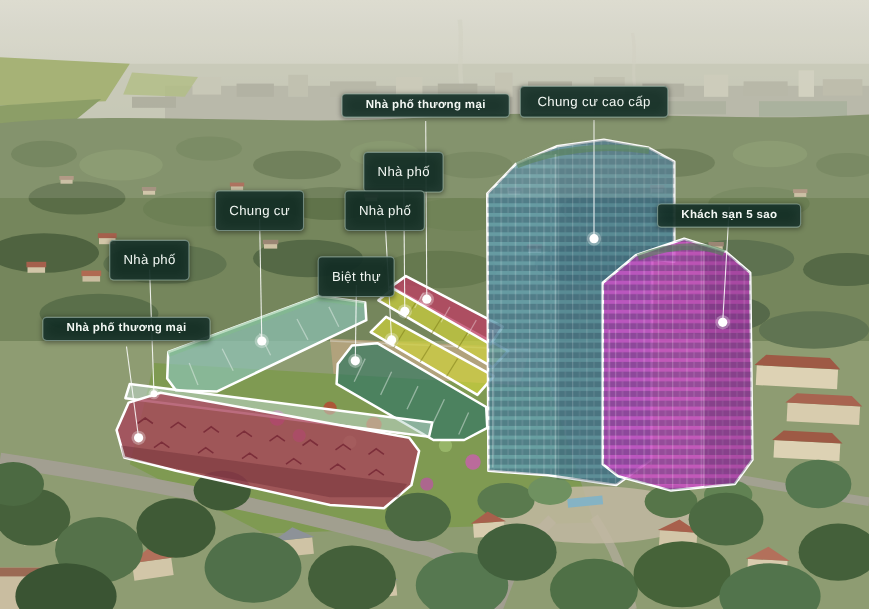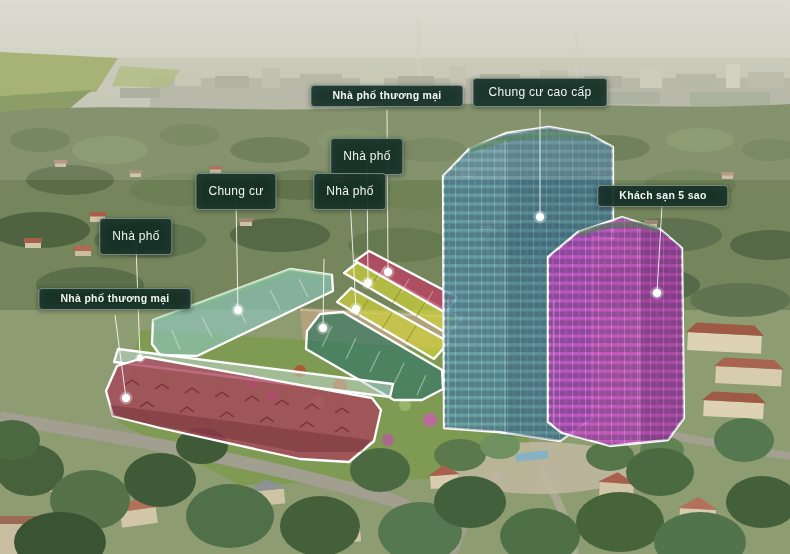--- a/index.html
+++ b/index.html
@@ -344,16 +344,17 @@
 
   <rect x="0" y="0" width="790" height="180" fill="rgba(225,224,210,.14)"></rect>
 </svg>
 
 <div class="callout small" style="left:387px;top:85px;">Nhà phố thương mại</div>
 <div class="callout big" style="left:540px;top:78px;">Chung cư cao cấp</div>
 <div class="callout" style="left:367px;top:138px;">Nhà phố</div>
 <div class="callout" style="left:350px;top:173px;">Nhà phố</div>
 <div class="callout" style="left:236px;top:173px;">Chung cư</div>
 <div class="callout" style="left:136px;top:218px;">Nhà phố</div>
+<div class="callout" style="left:324px;top:233px;">Biệt thự</div>
 <div class="callout small" style="left:115px;top:288px;">Nhà phố thương mại</div>
 <div class="callout small" style="left:663px;top:162px;margin-top:23px;">Khách sạn 5 sao</div>
 
 </div>
 
 </body></html>

